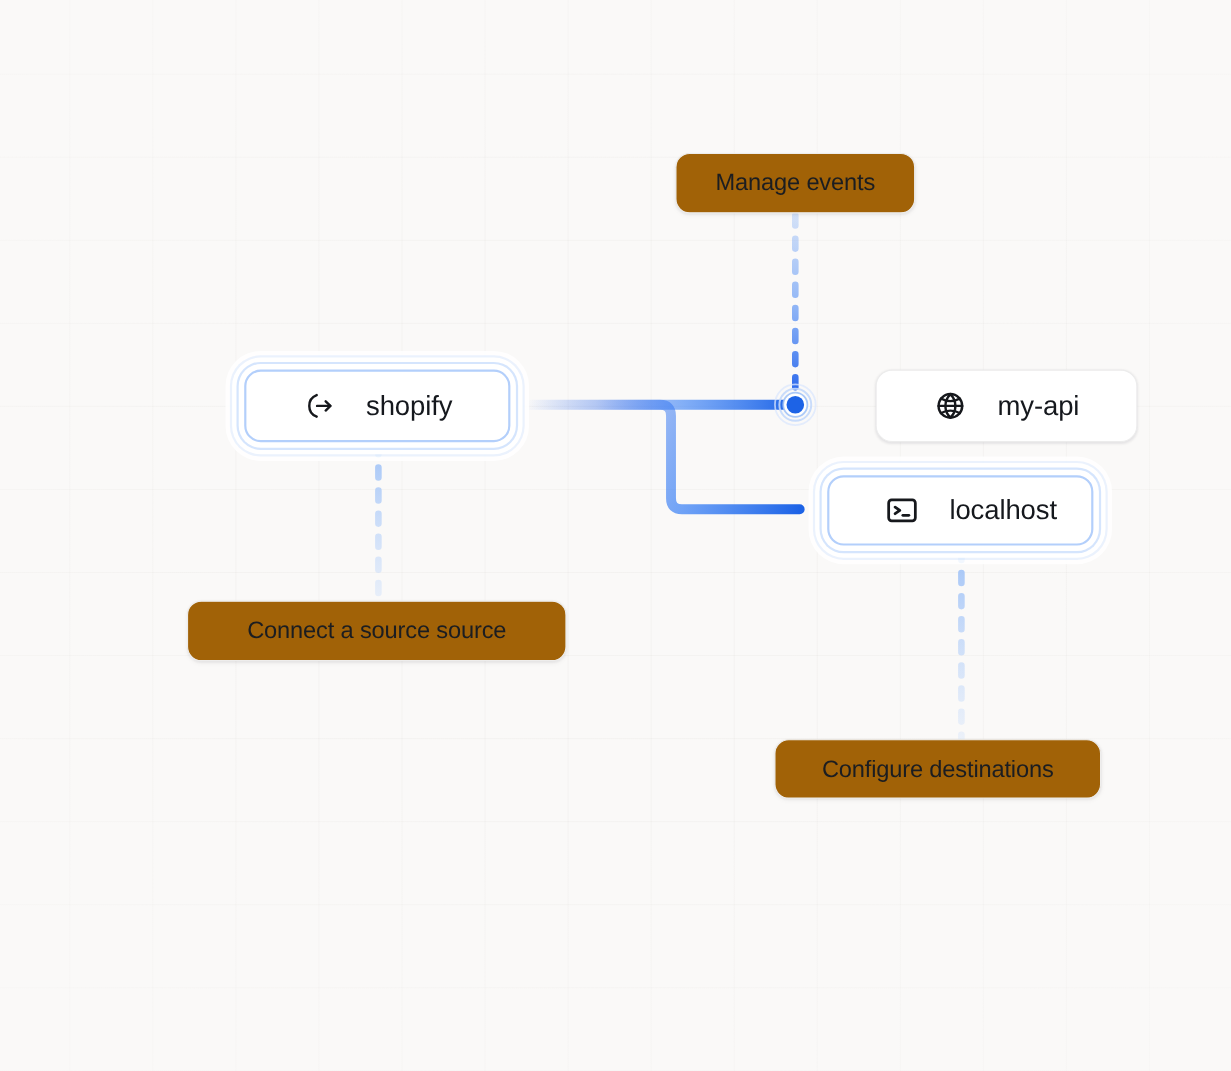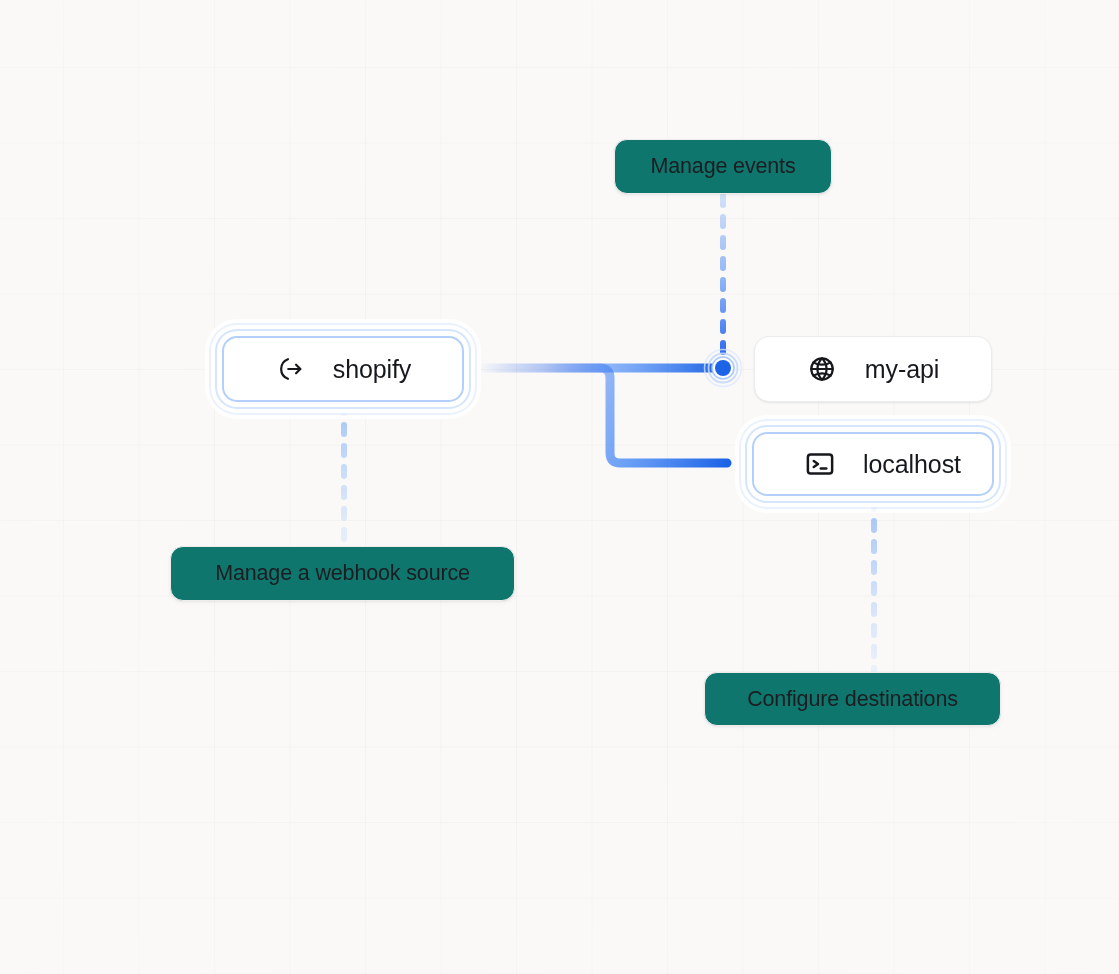--- a/index.html
+++ b/index.html
@@ -88,31 +88,31 @@
       0 0 0 5px #ffffff,
       0 0 0 7px rgba(179,207,251,0.55),
       0 0 0 11px #ffffff,
       0 0 0 13px rgba(179,207,251,0.26),
       0 0 0 17px rgba(255,255,255,0.85),
       0 1px 2px rgba(16,24,40,0.05);
   }
 
   
   #node-shopify   { left: 222px; top: 336px; width: 242px; height: 66px; }
-  #node-myapi     { left: 754px; top: 336px; width: 238px; height: 66px; }
+  #node-myapi     { left: 796px; top: 336px; width: 238px; height: 66px; }
   #node-localhost { left: 752px; top: 432px; width: 242px; height: 64px; padding-left: 20px; }
 
   
   .pill {
     position: absolute;
     display: flex;
     align-items: center;
     justify-content: center;
     box-sizing: border-box;
-    background: #0f766e;
+    background: #a16207;
     border: 1px solid #eeedec;
     border-radius: 13px;
     font-size: 21.5px;
     color: #1b1d21;
     letter-spacing: -0.15px;
     white-space: nowrap;
     box-shadow: 0 1px 2px rgba(16,24,40,0.05), 0 2px 5px rgba(16,24,40,0.035);
     cursor: pointer;
   }
   #pill-manage-events  { left: 614px; top: 139px; width: 218px; height: 55px; }
@@ -223,20 +223,20 @@
       </svg>
     </span>
     <span>localhost</span>
   </div>
 
   <div id="pill-manage-events" class="pill">
     <span>Manage events</span>
   </div>
 
   <div id="pill-connect-source" class="pill">
-    <span>Manage a webhook source</span>
+    <span>Connect a source source</span>
   </div>
 
   <div id="pill-configure-dest" class="pill">
     <span>Configure destinations</span>
   </div>
 
 </div>
 
 </body></html>

